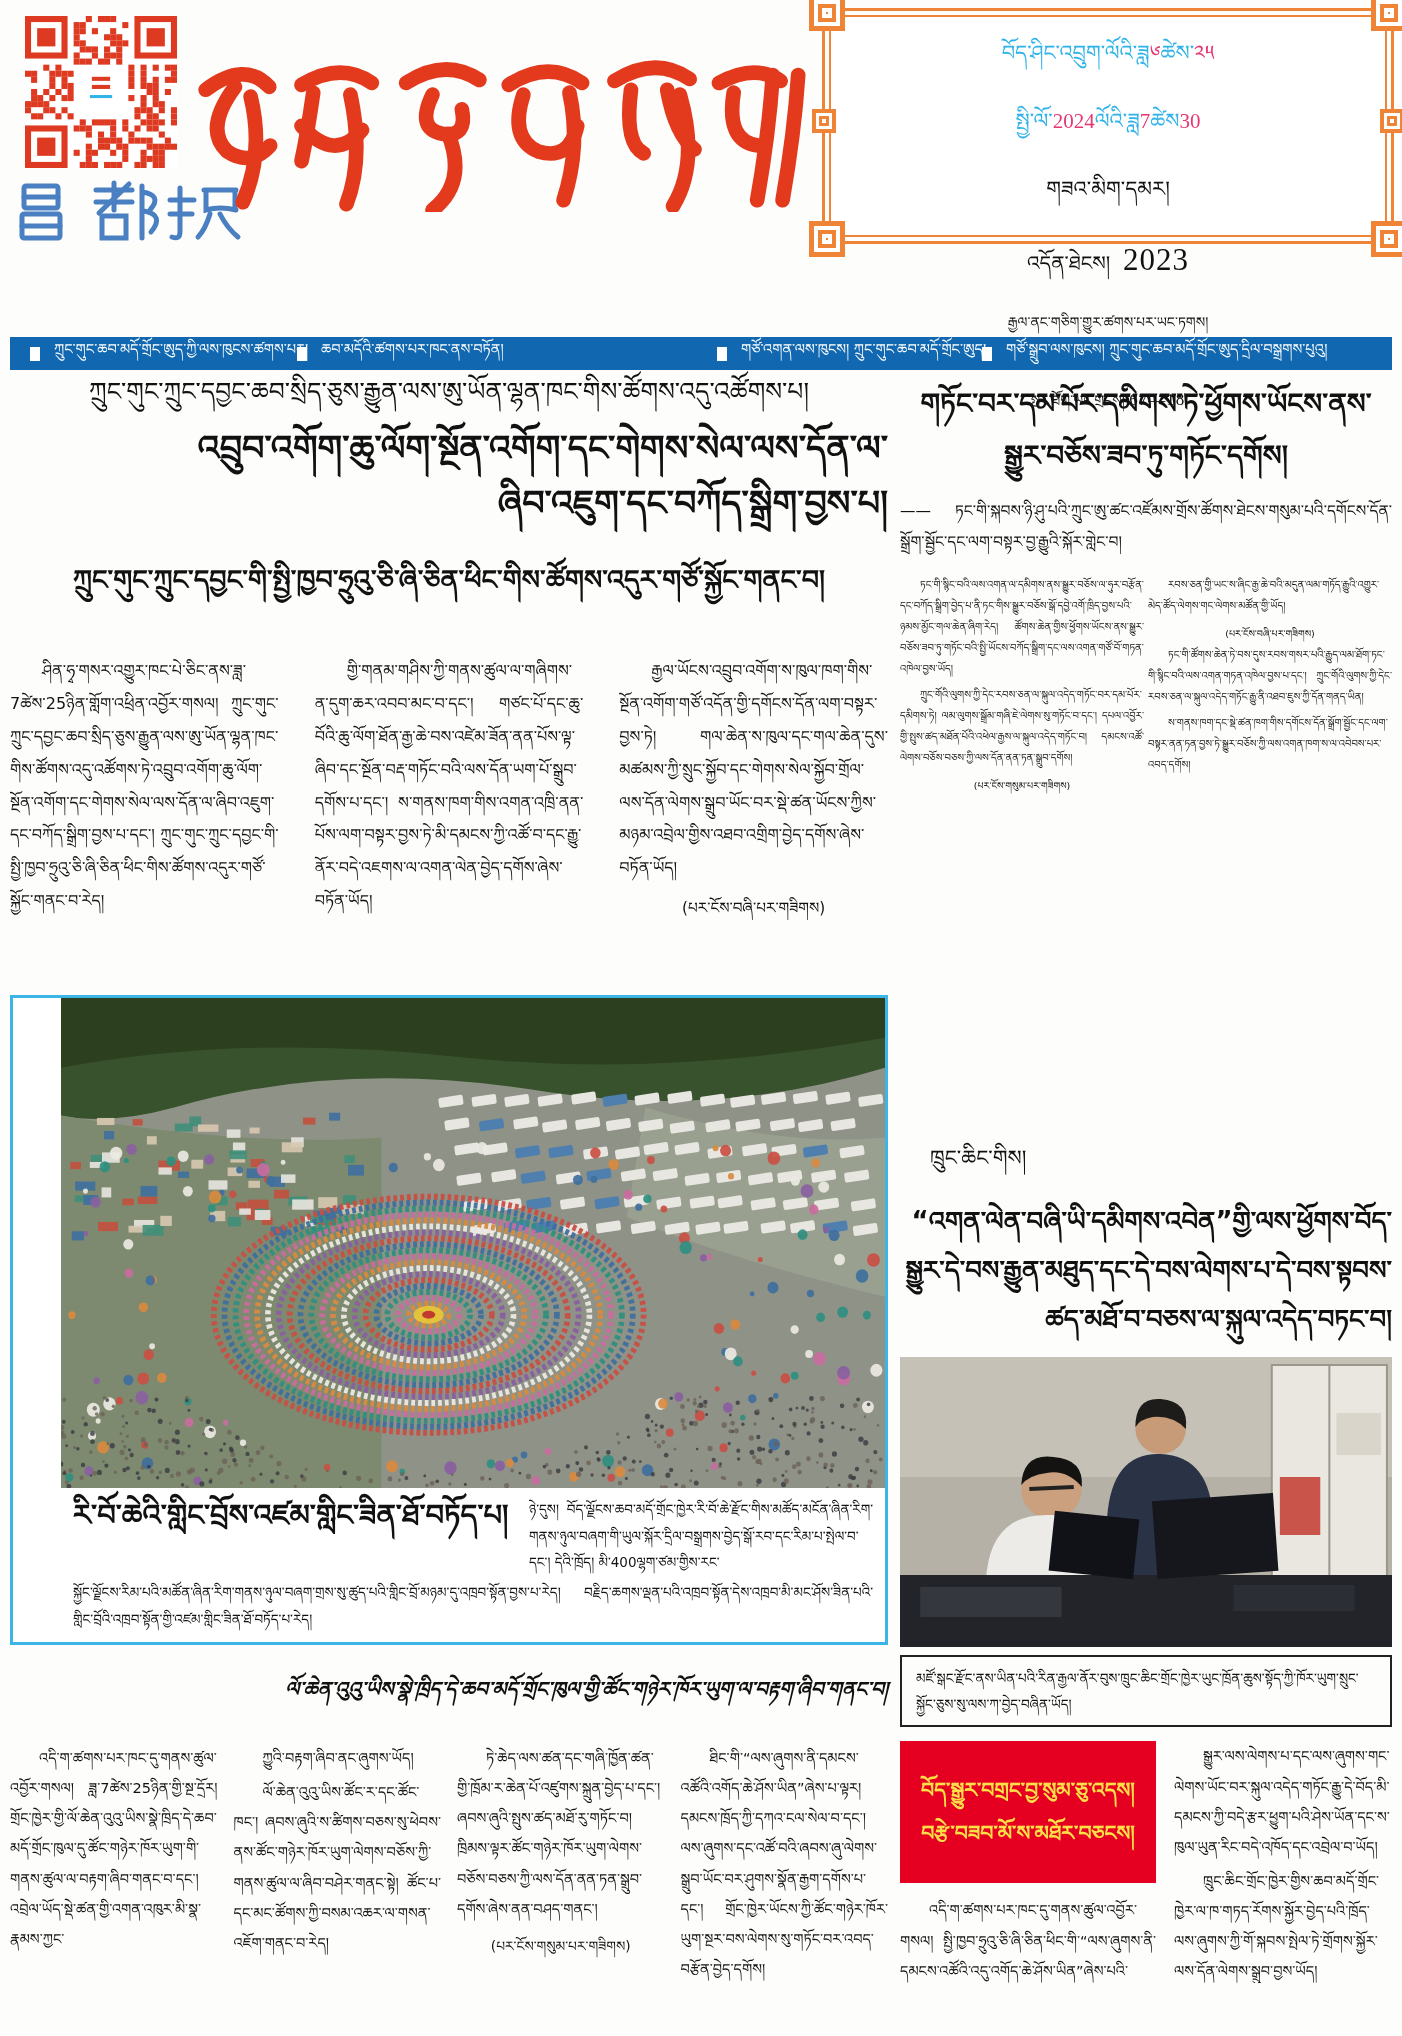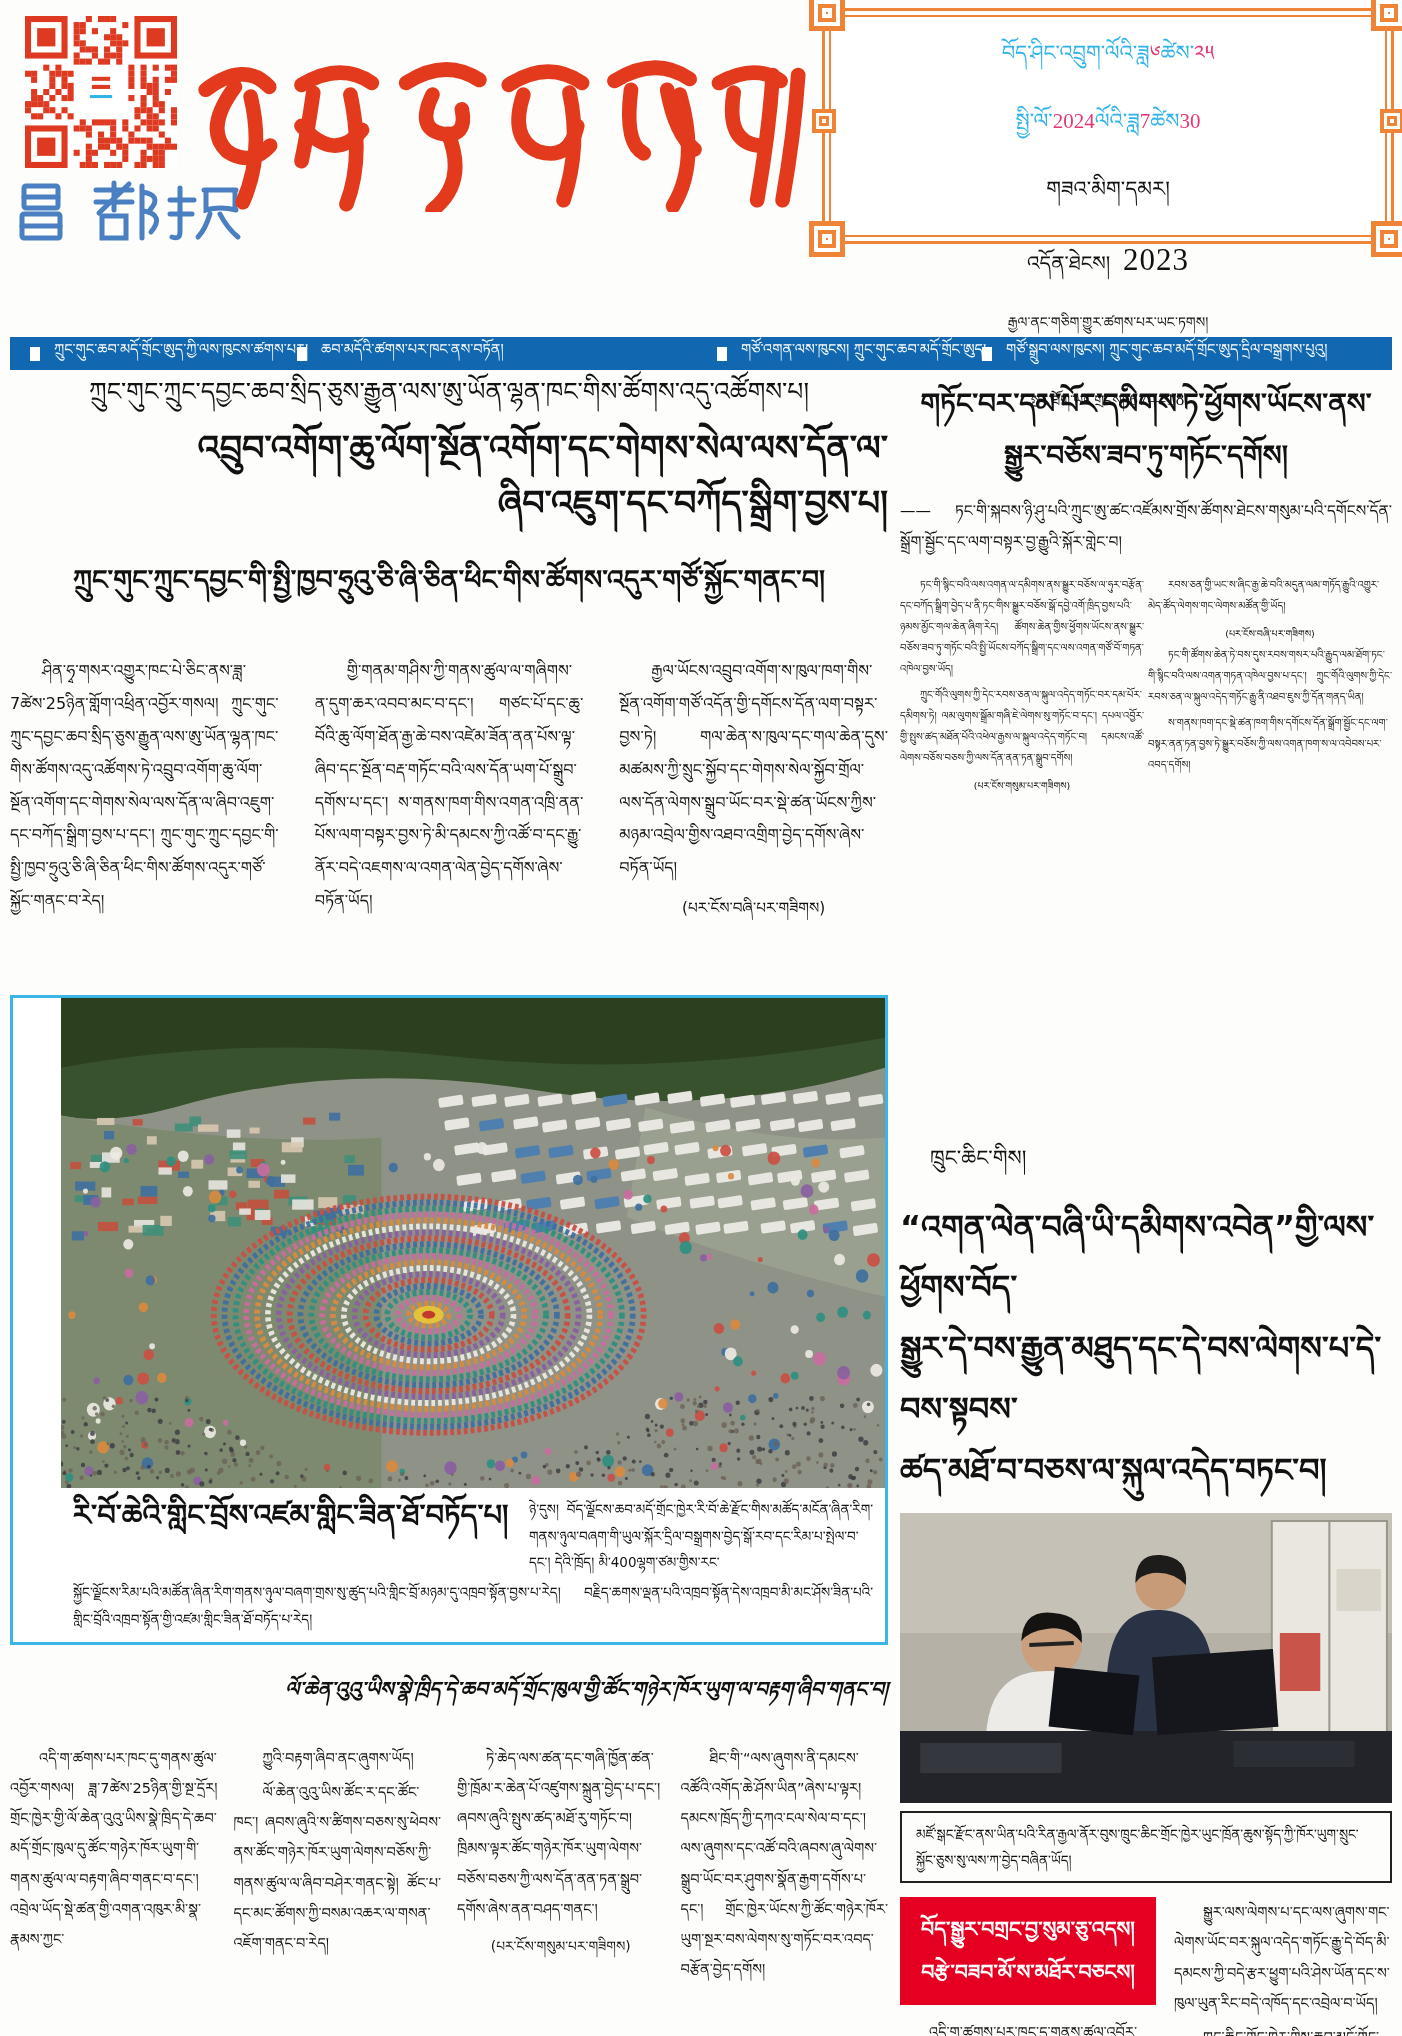--- a/index.html
+++ b/index.html
@@ -49,28 +49,28 @@
   .cap-right{flex:1;font-size:13.5px;line-height:1.95;text-align:justify;}
   .cap-bottom{font-size:13.5px;line-height:1.95;margin-top:4px;text-align:justify;}
   .sec-head{text-align:right;font-weight:bold;font-size:20px;margin-top:22px;font-style:italic;}
   .ins-cols{margin-top:20px;gap:16px;height:358px;font-size:14.5px;line-height:2.08;}
   
   .right-main{position:absolute;left:900px;top:378px;width:492px;}
   .r-head{text-align:center;font-weight:bold;font-size:28px;line-height:1.85;}
   .r-byline{margin-top:14px;font-size:15.5px;line-height:2.0;text-align:justify;}
   .r-cols{margin-top:16px;gap:4px;height:540px;font-size:10px;line-height:2.12;}
   .c-kicker{font-size:21px;margin-top:20px;padding-left:30px;}
-  .c-head{text-align:left;font-weight:bold;font-size:32px;line-height:1.9;margin-top:4px;}
+  .c-head{text-align:right;font-weight:bold;font-size:26px;line-height:1.9;margin-top:4px;}
   .r-photo{margin-top:12px;}
   .r-photo svg{display:block;width:100%;height:290px;}
   .caption-box{border:2px solid #222;margin-top:8px;padding:8px 14px;font-size:13.5px;line-height:1.95;text-align:justify;}
   .r-bottom{display:flex;gap:18px;margin-top:14px;height:242px;overflow:hidden;}
   .rb-left{flex:0 0 256px;}
-  .redbox{background:#e50021;color:#ffffff;text-align:center;font-weight:bold;font-size:20.5px;
-          line-height:2.1;padding:11px 6px;}
+  .redbox{background:#e50021;color:#fde047;text-align:center;font-weight:bold;font-size:20.5px;
+          line-height:2.1;padding:28px 6px;}
   .below-red{margin-top:12px;font-size:14.5px;line-height:2.08;text-align:justify;overflow:hidden;}
   .rb-right{flex:1;font-size:14.5px;line-height:2.08;text-align:justify;overflow:hidden;}
 </style>
 </head>
 <body>
 
 <div class="page">
 
   <div class="qr"><svg viewBox="0 0 150 150" width="152" height="152">
         <rect x="0" y="0" width="150" height="150" fill="#fff"></rect>

